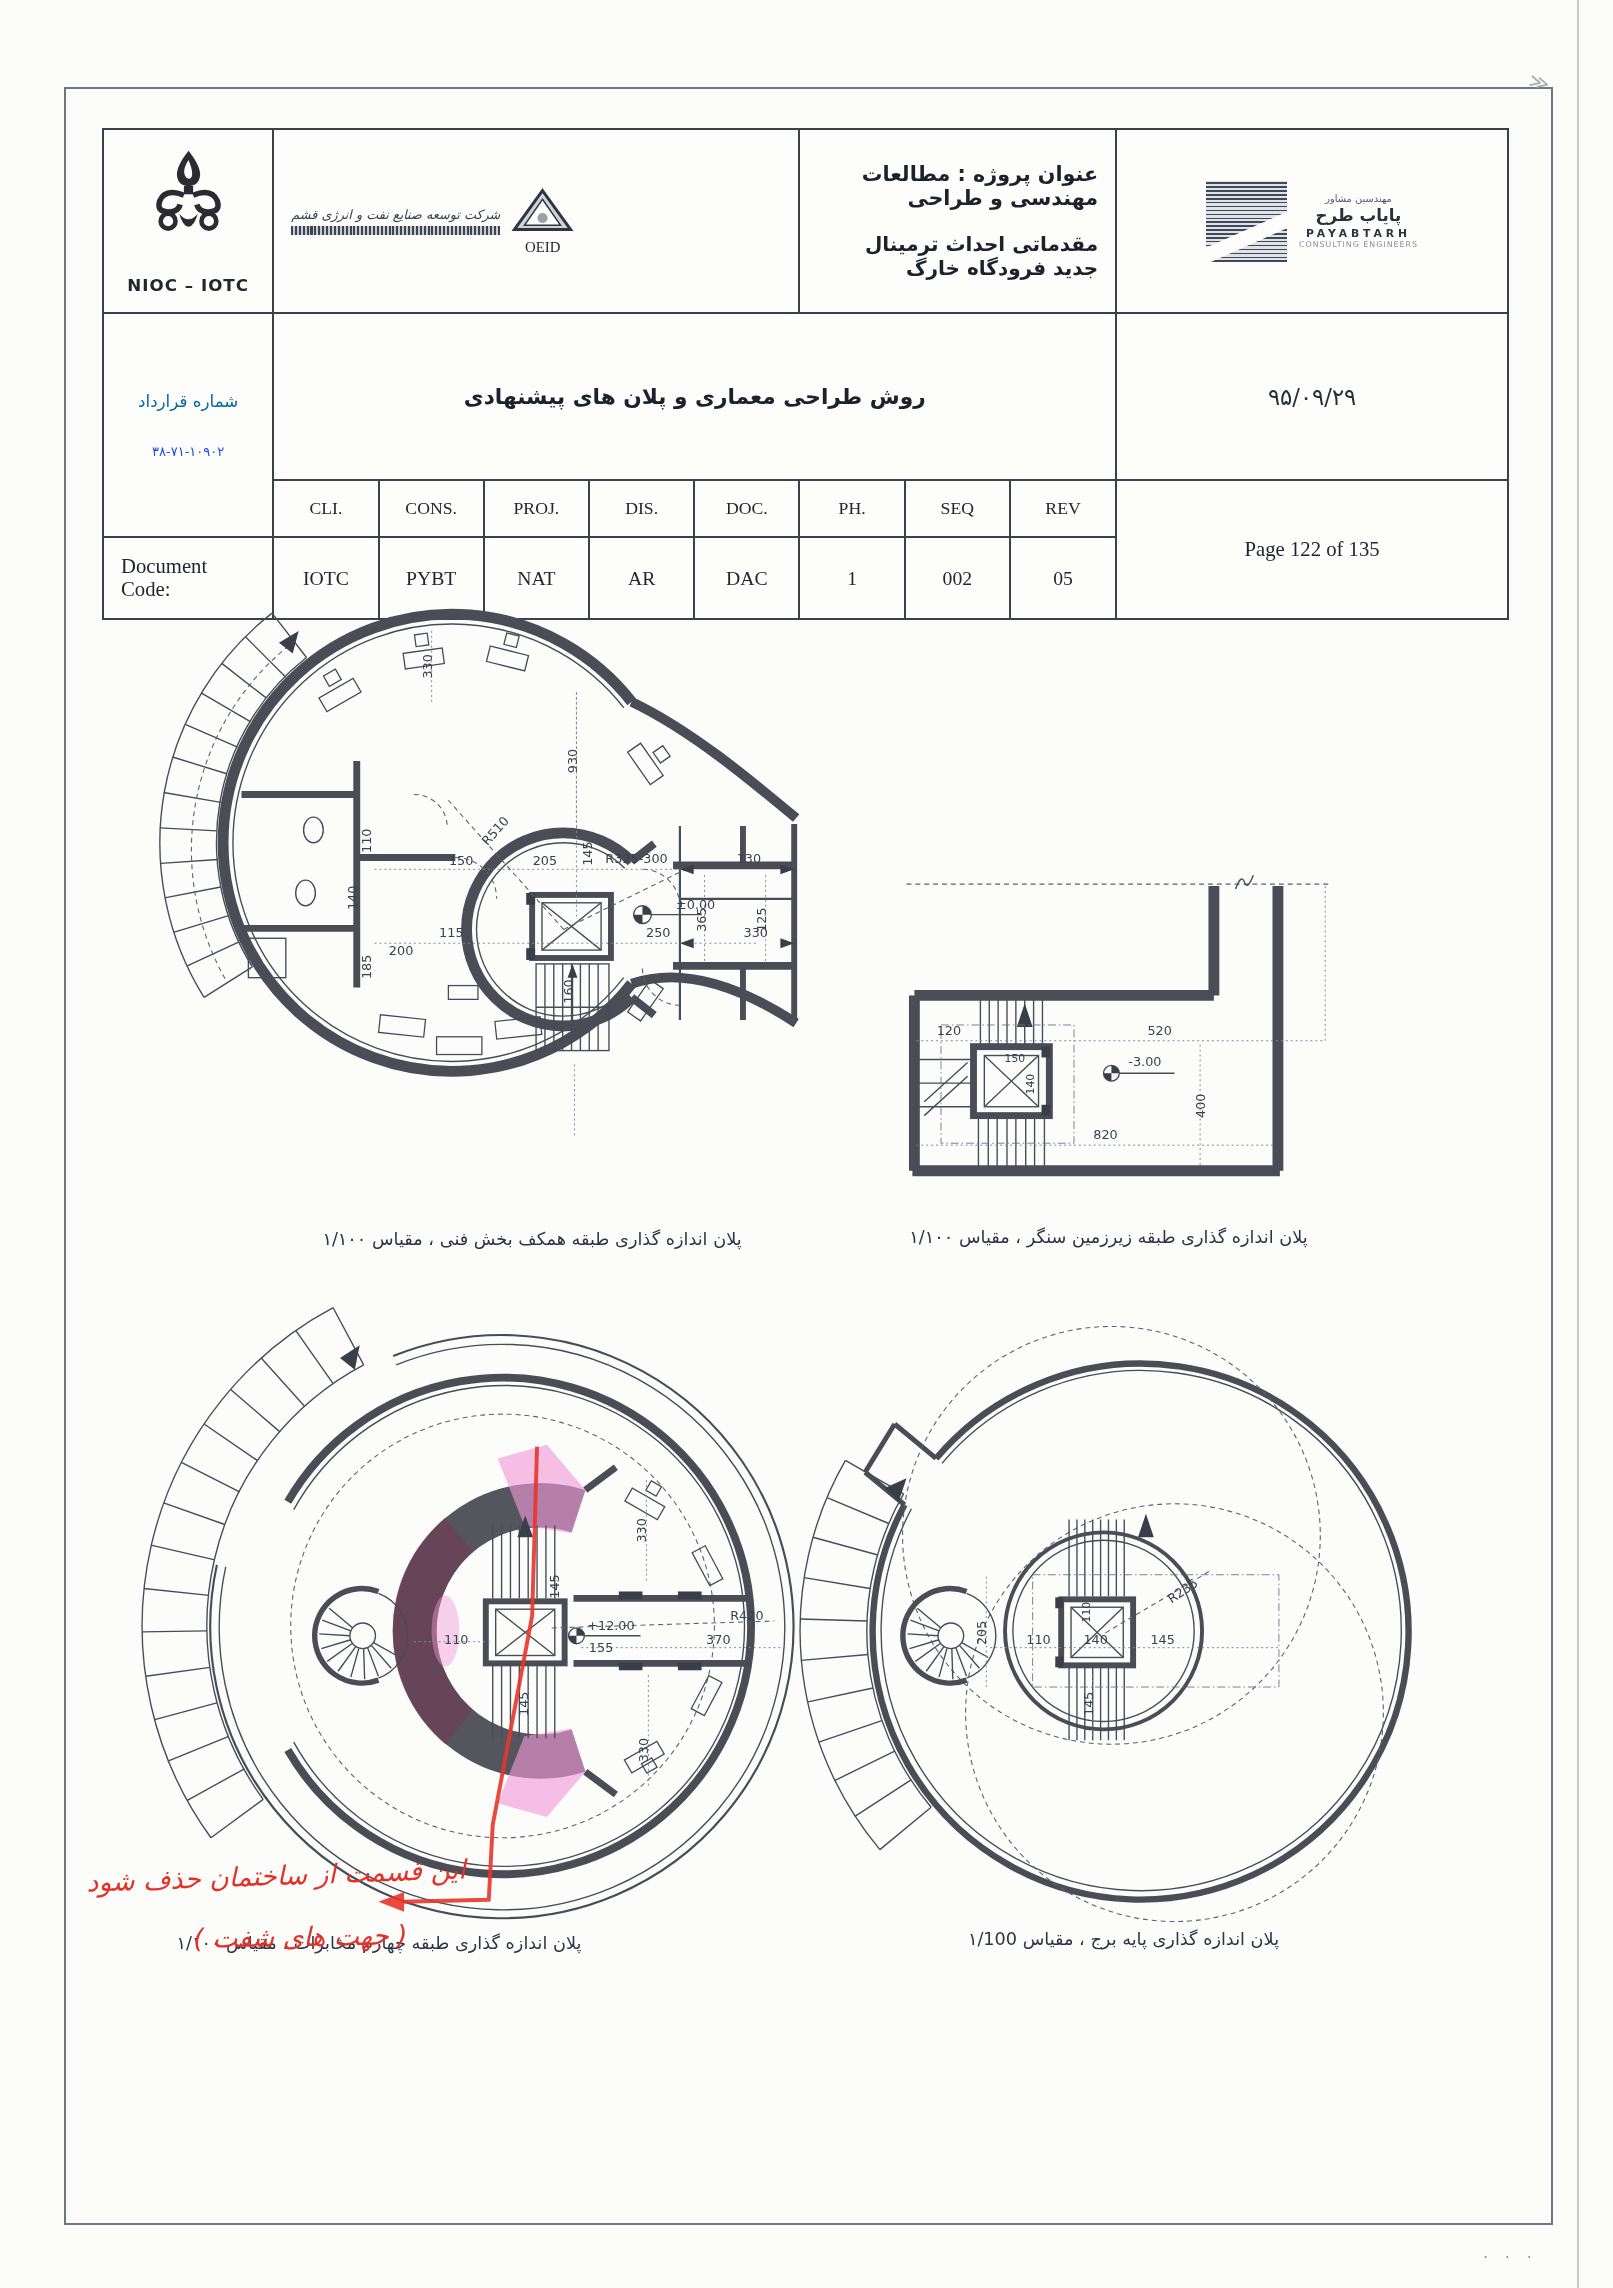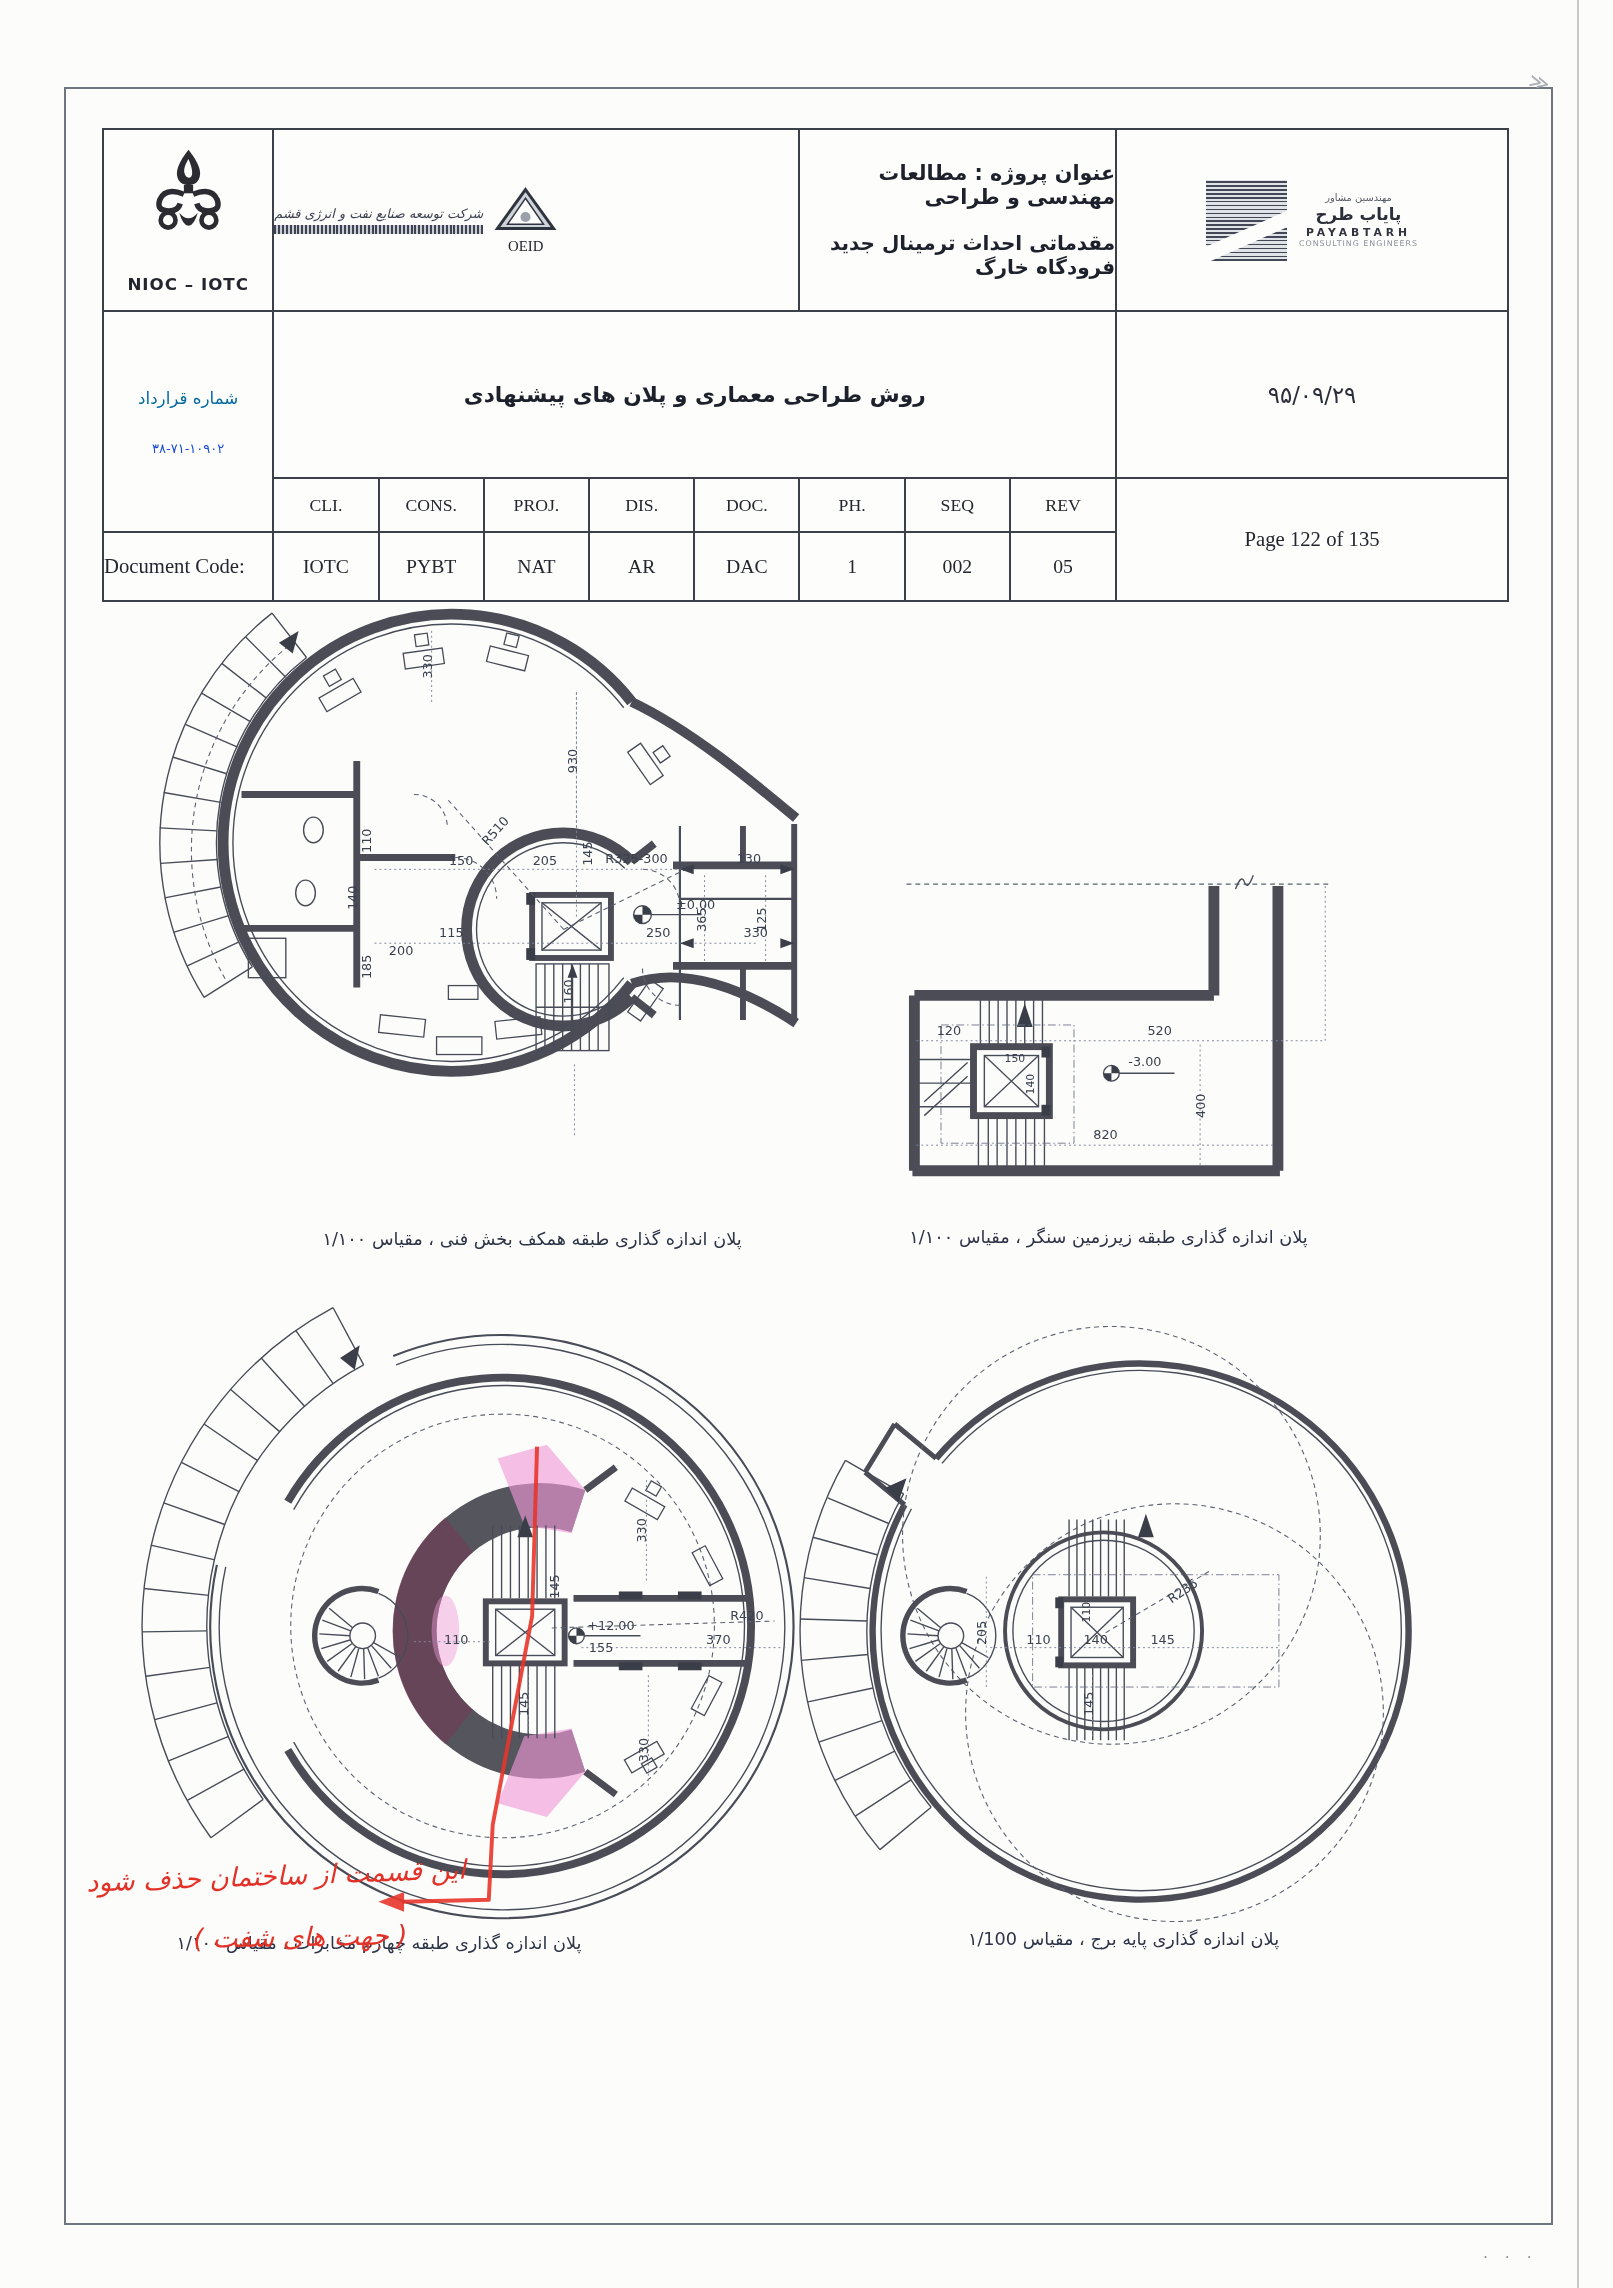--- a/index.html
+++ b/index.html
@@ -5,21 +5,21 @@
   html,body{margin:0;padding:0;background:#e9e9e7;}
   .sheet{position:relative;width:1614px;height:2288px;background:#fcfcfa;overflow:hidden;
          font-family:"DejaVu Sans",sans-serif;color:#23262e;}
   .frame{position:absolute;left:64px;top:87px;width:1485px;height:2134px;border:2px solid #71757d;}
   .edge-line{position:absolute;left:1577px;top:0;width:2px;height:2288px;background:#9aa0a8;opacity:.55;}
   .corner-mark{position:absolute;left:1529px;top:71px;color:#a8acb4;font-size:19.7px;transform:rotate(14deg);}
   .footer-dots{position:absolute;left:1483px;top:2248px;color:#8f949c;font-size:15.8px;letter-spacing:5.9px;}
 
   
   table.hdr{position:absolute;left:102px;top:128px;width:1407px;border-collapse:collapse;table-layout:fixed;}
-  table.hdr td{border:2px solid #3b404b;padding:0;vertical-align:middle;overflow:hidden;background:#fdfdfc;}
+  table.hdr td{border:2px solid #3b404b;padding:17px;vertical-align:middle;overflow:hidden;background:#fdfdfc;}
   .serif{font-family:"Liberation Serif","DejaVu Serif",serif;}
   .fa{direction:rtl;font-family:"DejaVu Sans",sans-serif;}
   td.nioc-cell{text-align:center;}
   .nioc-name{font-weight:bold;font-size:16.7px;letter-spacing:1px;margin-top:22px;font-family:"DejaVu Sans",sans-serif;}
   td.oeid-cell{text-align:center;}
   .oeid-wrap{display:flex;align-items:center;justify-content:flex-start;gap:9.9px;}
   .oeid-callig{direction:rtl;font-size:12.8px;color:#3d4250;font-style:italic;max-width:246px;line-height:1.25;}
   .oeid-band{height:8.9px;margin-top:3.9px;background:repeating-linear-gradient(90deg,#3d4350 0 2px,#c9ccd2 2px 3.9px);}
   .oeid-en{font-family:"Liberation Serif",serif;font-size:14.8px;margin-top:-2px;text-align:center;}
   td.title-cell{text-align:right;padding:0 15.8px;}

